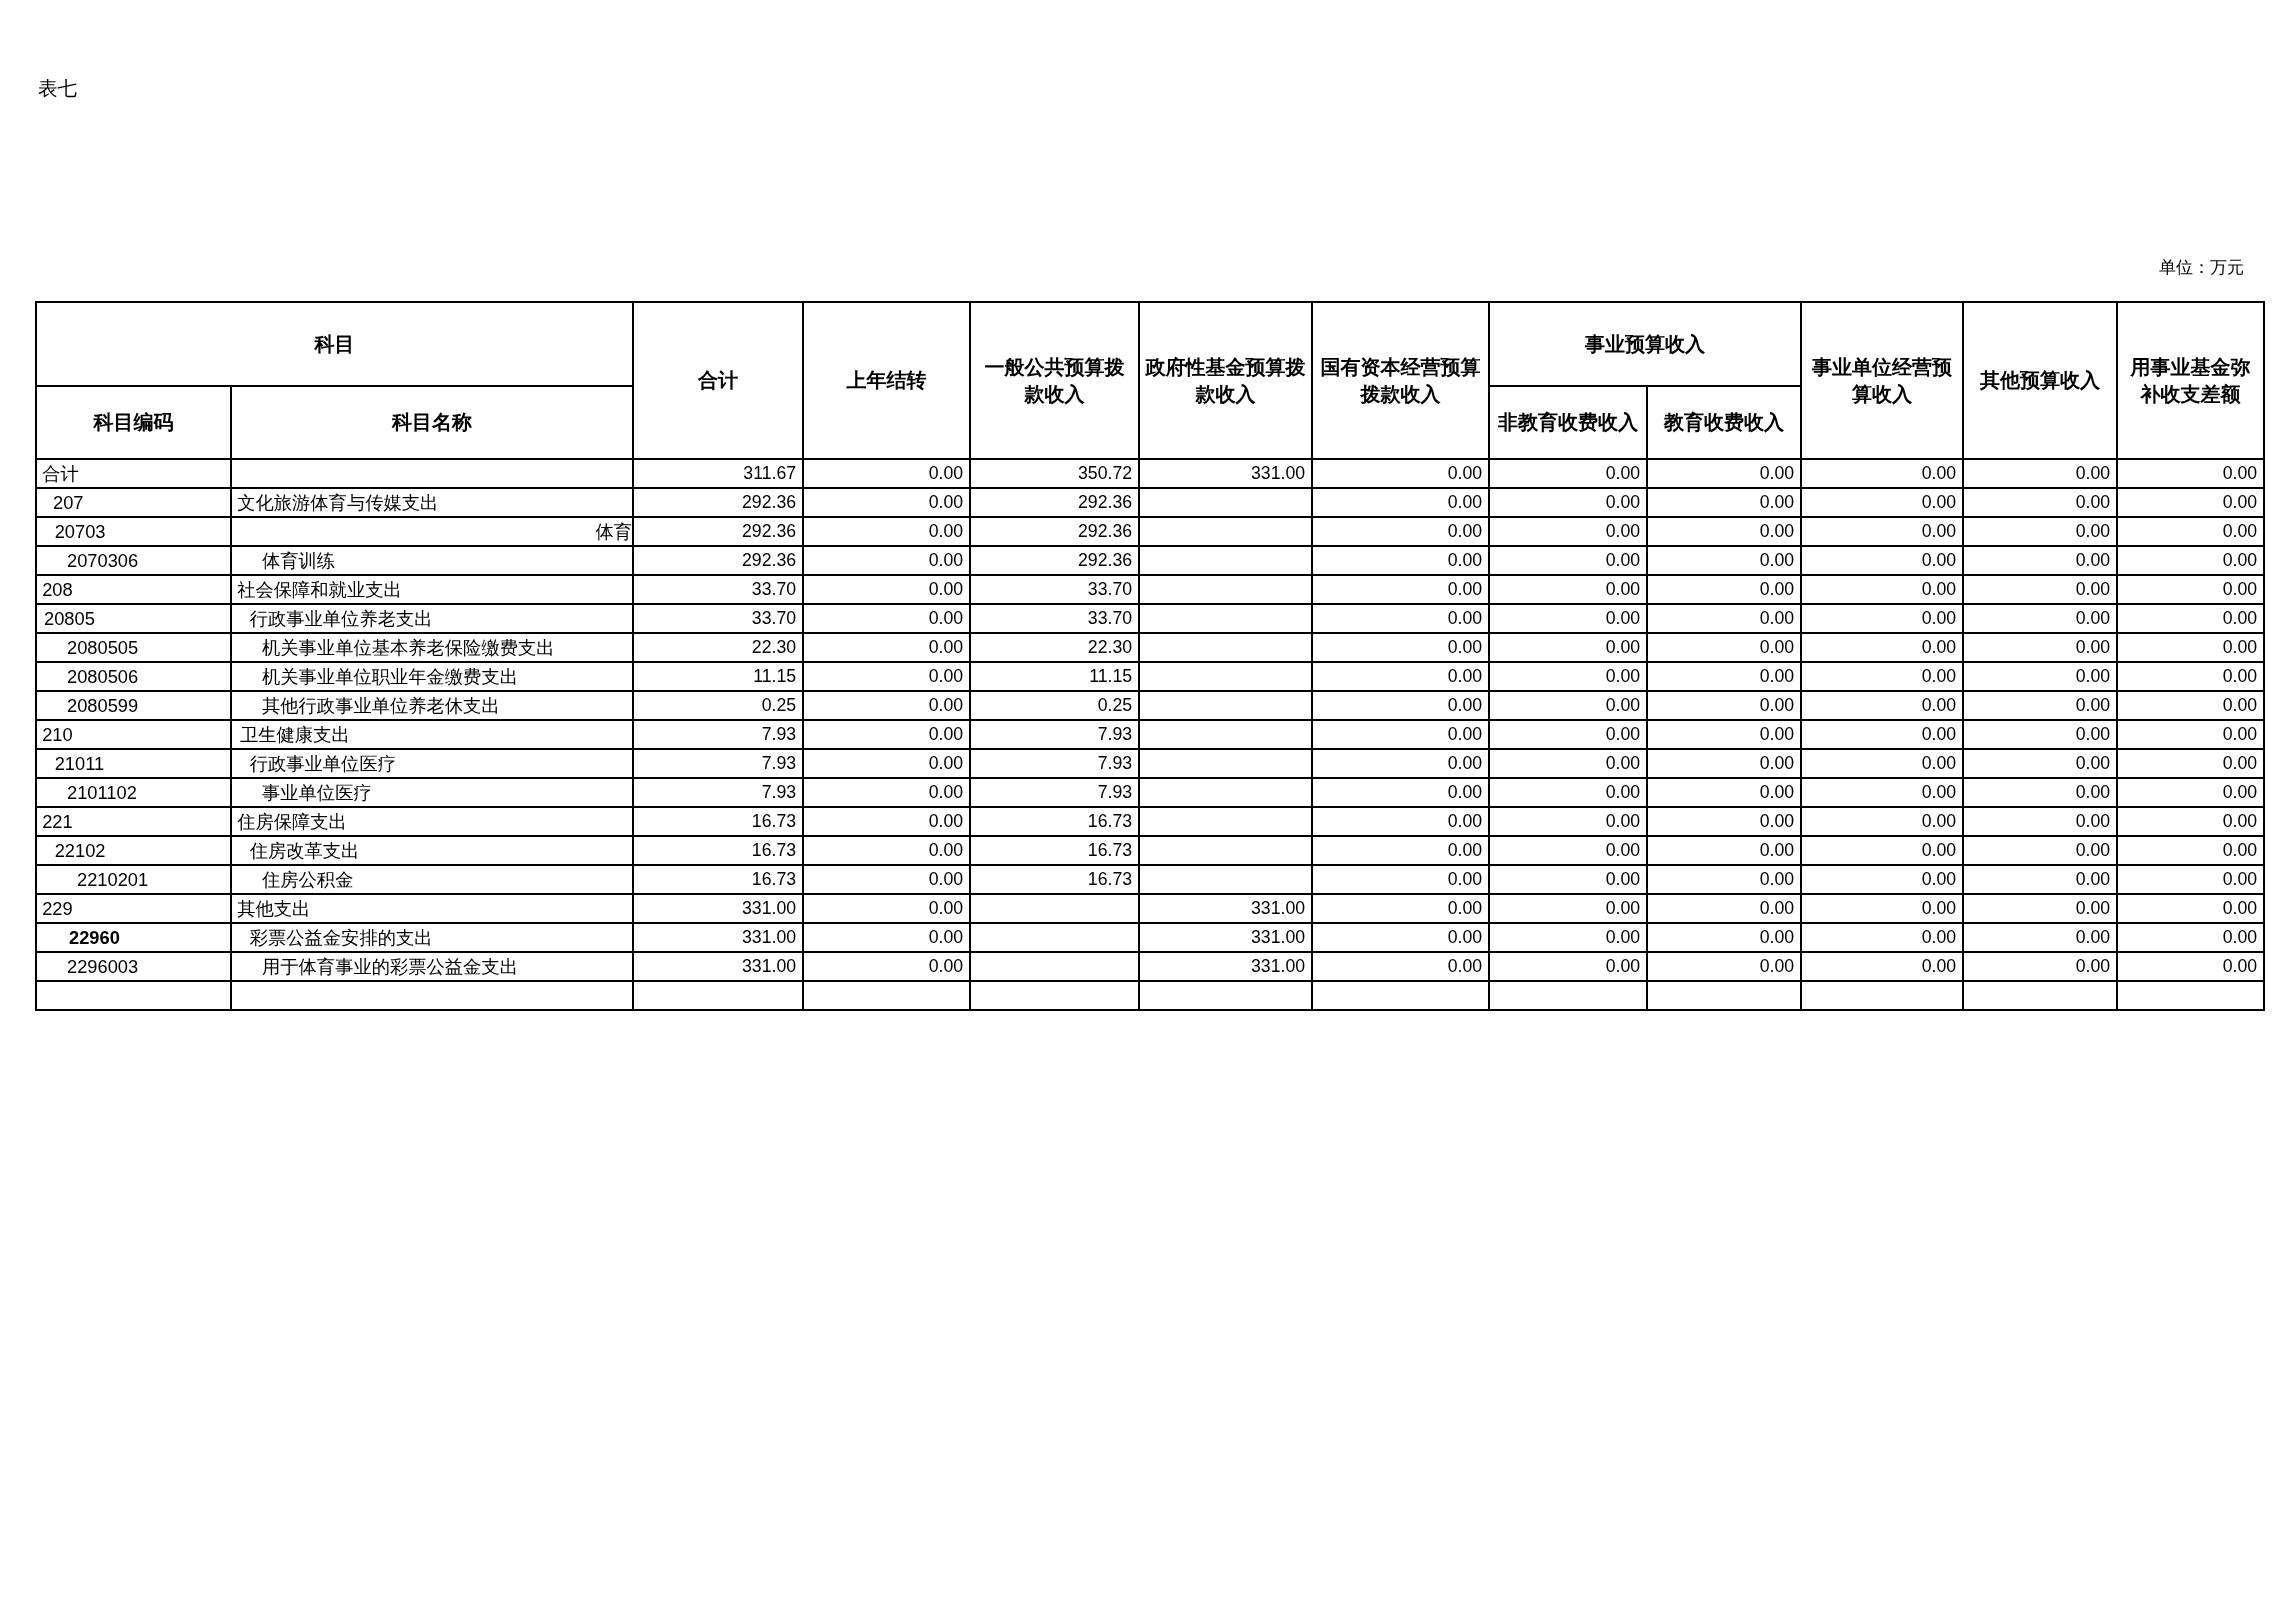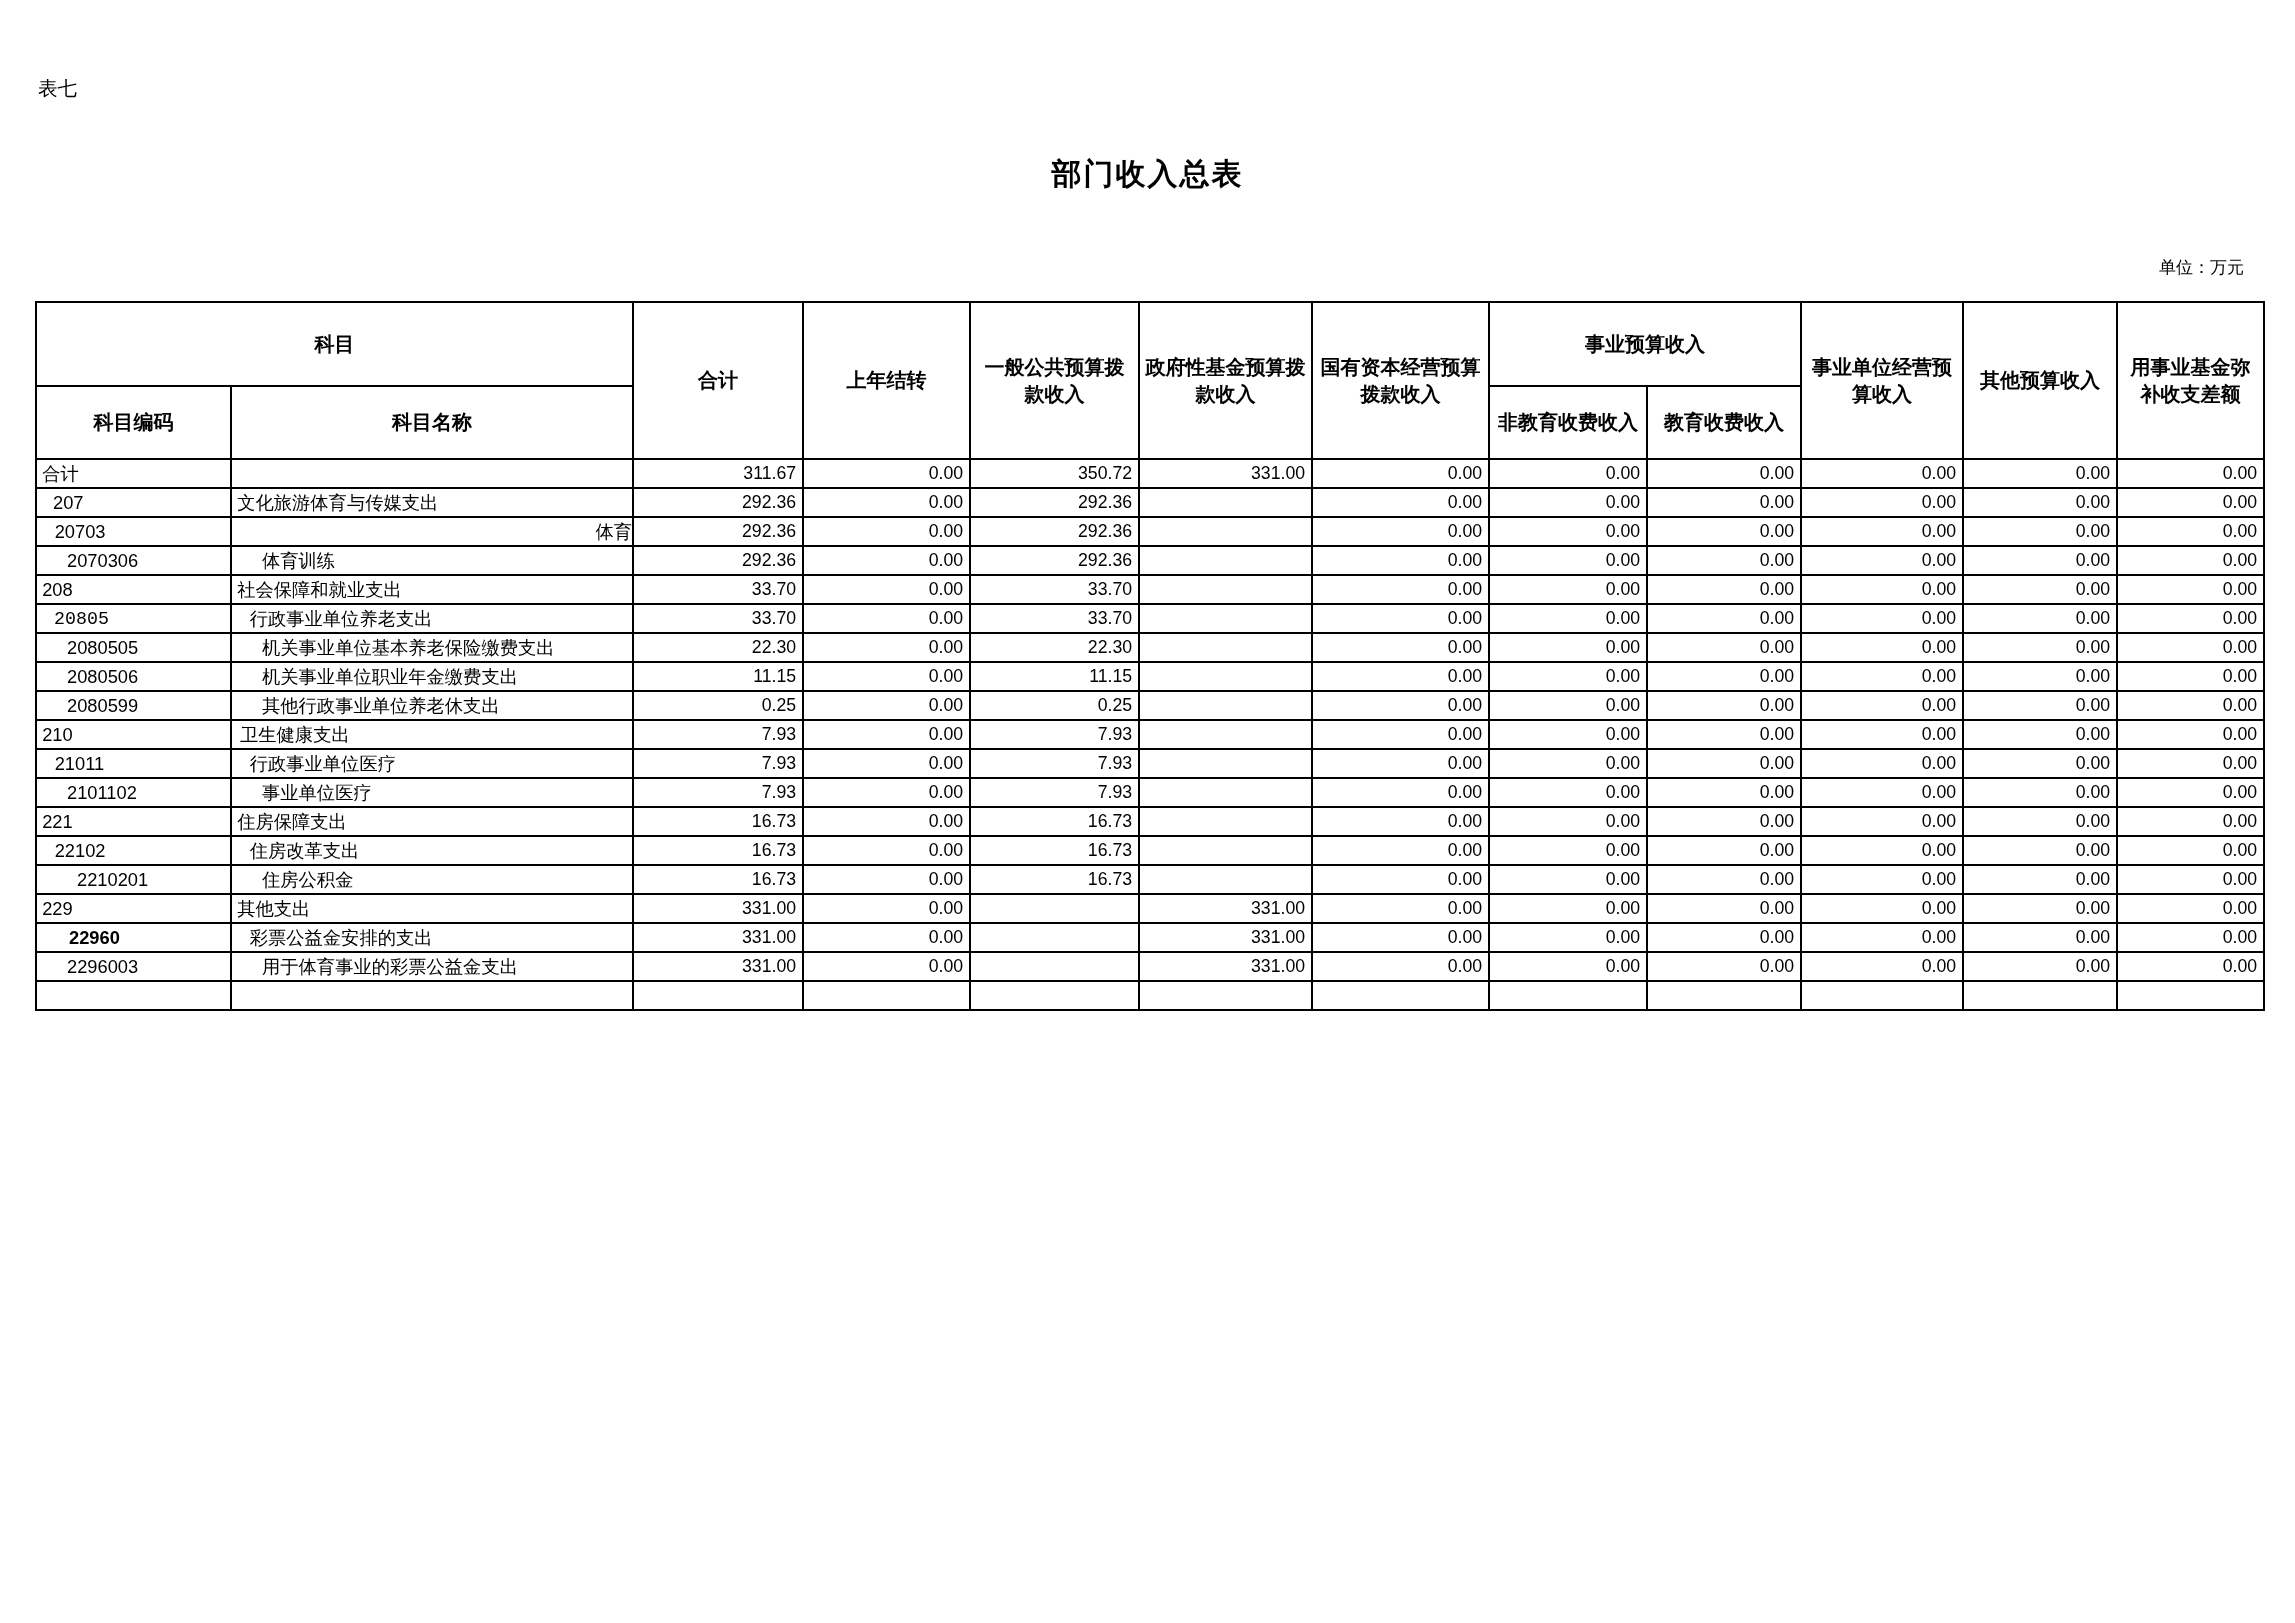--- a/index.html
+++ b/index.html
@@ -84,21 +84,20 @@
     font-size: 17.7px;
   }
 </style>
 </head>
 <body>
 
 <div class="page">
 
   <div class="table-label">表七</div>
 
-  <div class="page-title">部门收入总表</div>
 
   <div class="unit-note">单位：万元</div>
 
   <table class="budget-table">
     <colgroup>
       <col style="width:195px">
       <col style="width:402px">
       <col style="width:170px">
       <col style="width:167px">
       <col style="width:169px">
@@ -195,21 +194,21 @@
           <td class="num">33.70</td>
           <td class="num"></td>
           <td class="num">0.00</td>
           <td class="num">0.00</td>
           <td class="num">0.00</td>
           <td class="num">0.00</td>
           <td class="num">0.00</td>
           <td class="num">0.00</td>
         </tr>
         <tr>
-          <td class="code" style="padding-left: 17px; font-family: Liberation Mono, monospace;">20805</td>
+          <td class="code" style="padding-left: 7px;">20805</td>
           <td class="name" style="padding-left: 17.7px;">行政事业单位养老支出</td>
           <td class="num">33.70</td>
           <td class="num">0.00</td>
           <td class="num">33.70</td>
           <td class="num"></td>
           <td class="num">0.00</td>
           <td class="num">0.00</td>
           <td class="num">0.00</td>
           <td class="num">0.00</td>
           <td class="num">0.00</td>

